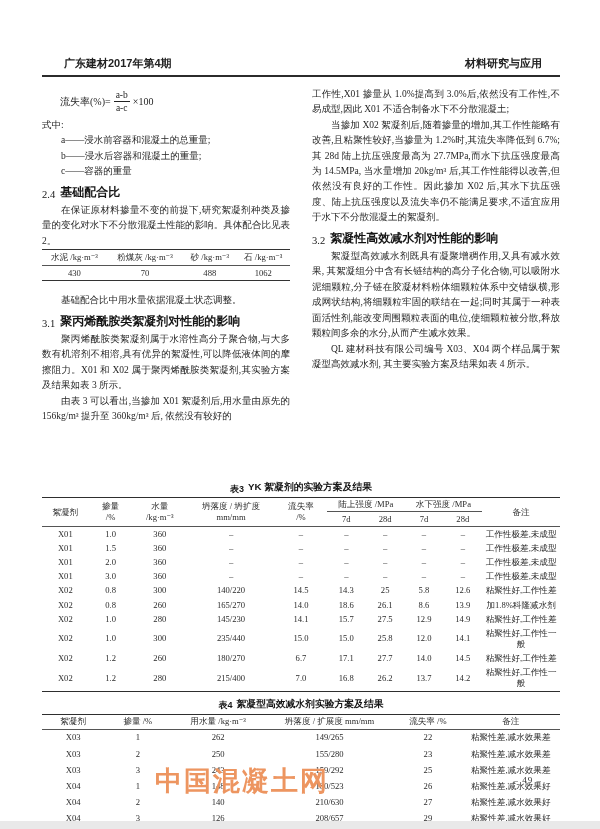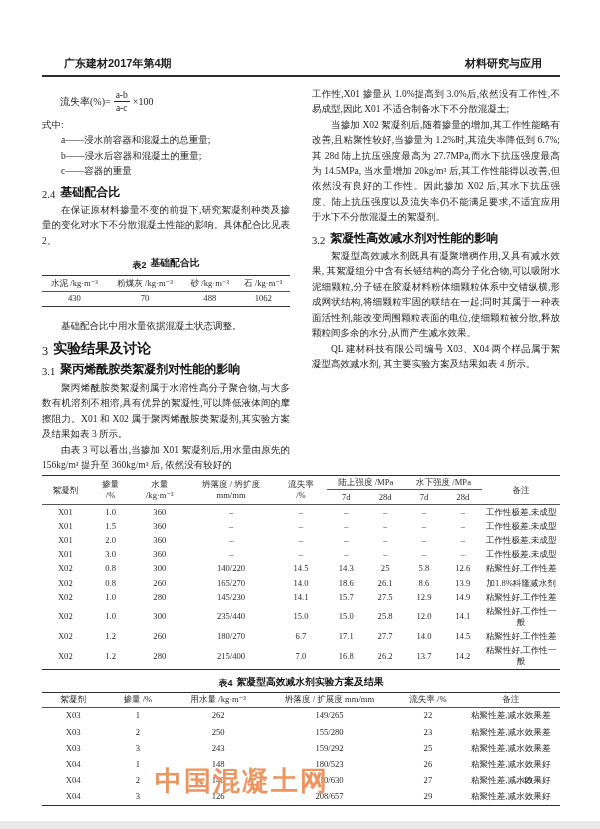--- a/index.html
+++ b/index.html
@@ -81,23 +81,20 @@
         <div class="def-line">a——浸水前容器和混凝土的总重量;</div>
         <div class="def-line">b——浸水后容器和混凝土的重量;</div>
         <div class="def-line">c——容器的重量</div>
       </div>
 
       <div class="h-sub">
         <span class="h-num">2.4</span><span>基础配合比</span>
       </div>
       <p class="para">在保证原材料掺量不变的前提下,研究絮凝剂种类及掺量的变化对水下不分散混凝土性能的影响。具体配合比见表2。</p>
 
-      <div class="tbl-title">
-        <span class="t-num">表2</span><span>基础配合比</span>
-      </div>
       <table class="t2">
         <thead>
           <tr>
             <th>水泥 /kg·m⁻³</th>
             <th>粉煤灰 /kg·m⁻³</th>
             <th>砂 /kg·m⁻³</th>
             <th>石 /kg·m⁻³</th>
           </tr>
         </thead>
         <tbody>
@@ -105,42 +102,42 @@
               <td>430</td>
               <td>70</td>
               <td>488</td>
               <td>1062</td>
             </tr>
           </tbody>
       </table>
 
       <p class="para note">基础配合比中用水量依据混凝土状态调整。</p>
 
-      <div class="h-big">
-        <span class="h-num">3</span><span>实验结果及讨论</span>
-      </div>
       <div class="h-sub">
         <span class="h-num">3.1</span><span>聚丙烯酰胺类絮凝剂对性能的影响</span>
       </div>
       <p class="para">聚丙烯酰胺类絮凝剂属于水溶性高分子聚合物,与大多数有机溶剂不相溶,具有优异的絮凝性,可以降低液体间的摩擦阻力。X01 和 X02 属于聚丙烯酰胺类絮凝剂,其实验方案及结果如表 3 所示。</p>
       <p class="para">由表 3 可以看出,当掺加 X01 絮凝剂后,用水量由原先的 156kg/m³ 提升至 360kg/m³ 后, 依然没有较好的</p>
     </div>
 
     <div class="col">
       <p class="para noindent">工作性,X01 掺量从 1.0%提高到 3.0%后,依然没有工作性,不易成型,因此 X01 不适合制备水下不分散混凝土;</p>
       <p class="para">当掺加 X02 絮凝剂后,随着掺量的增加,其工作性能略有改善,且粘聚性较好,当掺量为 1.2%时,其流失率降低到 6.7%;其 28d 陆上抗压强度最高为 27.7MPa,而水下抗压强度最高为 14.5MPa, 当水量增加 20kg/m³ 后,其工作性能得以改善,但依然没有良好的工作性。因此掺加 X02 后,其水下抗压强度、陆上抗压强度以及流失率仍不能满足要求,不适宜应用于水下不分散混凝土的絮凝剂。</p>
       <div class="h-sub">
         <span class="h-num">3.2</span><span>絮凝性高效减水剂对性能的影响</span>
       </div>
       <p class="para">絮凝型高效减水剂既具有凝聚增稠作用,又具有减水效果, 其絮凝组分中含有长链结构的高分子化合物,可以吸附水泥细颗粒,分子链在胶凝材料粉体细颗粒体系中交错纵横,形成网状结构,将细颗粒牢固的联结在一起;同时其属于一种表面活性剂,能改变周围颗粒表面的电位,使细颗粒被分散,释放颗粒间多余的水分,从而产生减水效果。</p>
       <p class="para">QL 建材科技有限公司编号 X03、X04 两个样品属于絮凝型高效减水剂, 其主要实验方案及结果如表 4 所示。</p>
     </div>
 
   </div>
 
+  <div class="tbl-title">
+    <span class="t-num">表3</span><span>YK 絮凝剂的实验方案及结果</span>
+  </div>
   <table class="t3">
     <colgroup>
       <col style="width:9%">
         <col style="width:8.5%">
         <col style="width:10.5%">
       <col style="width:17%">
         <col style="width:10%">
       <col style="width:7.5%">
         <col style="width:7.5%">
         <col style="width:7.5%">

